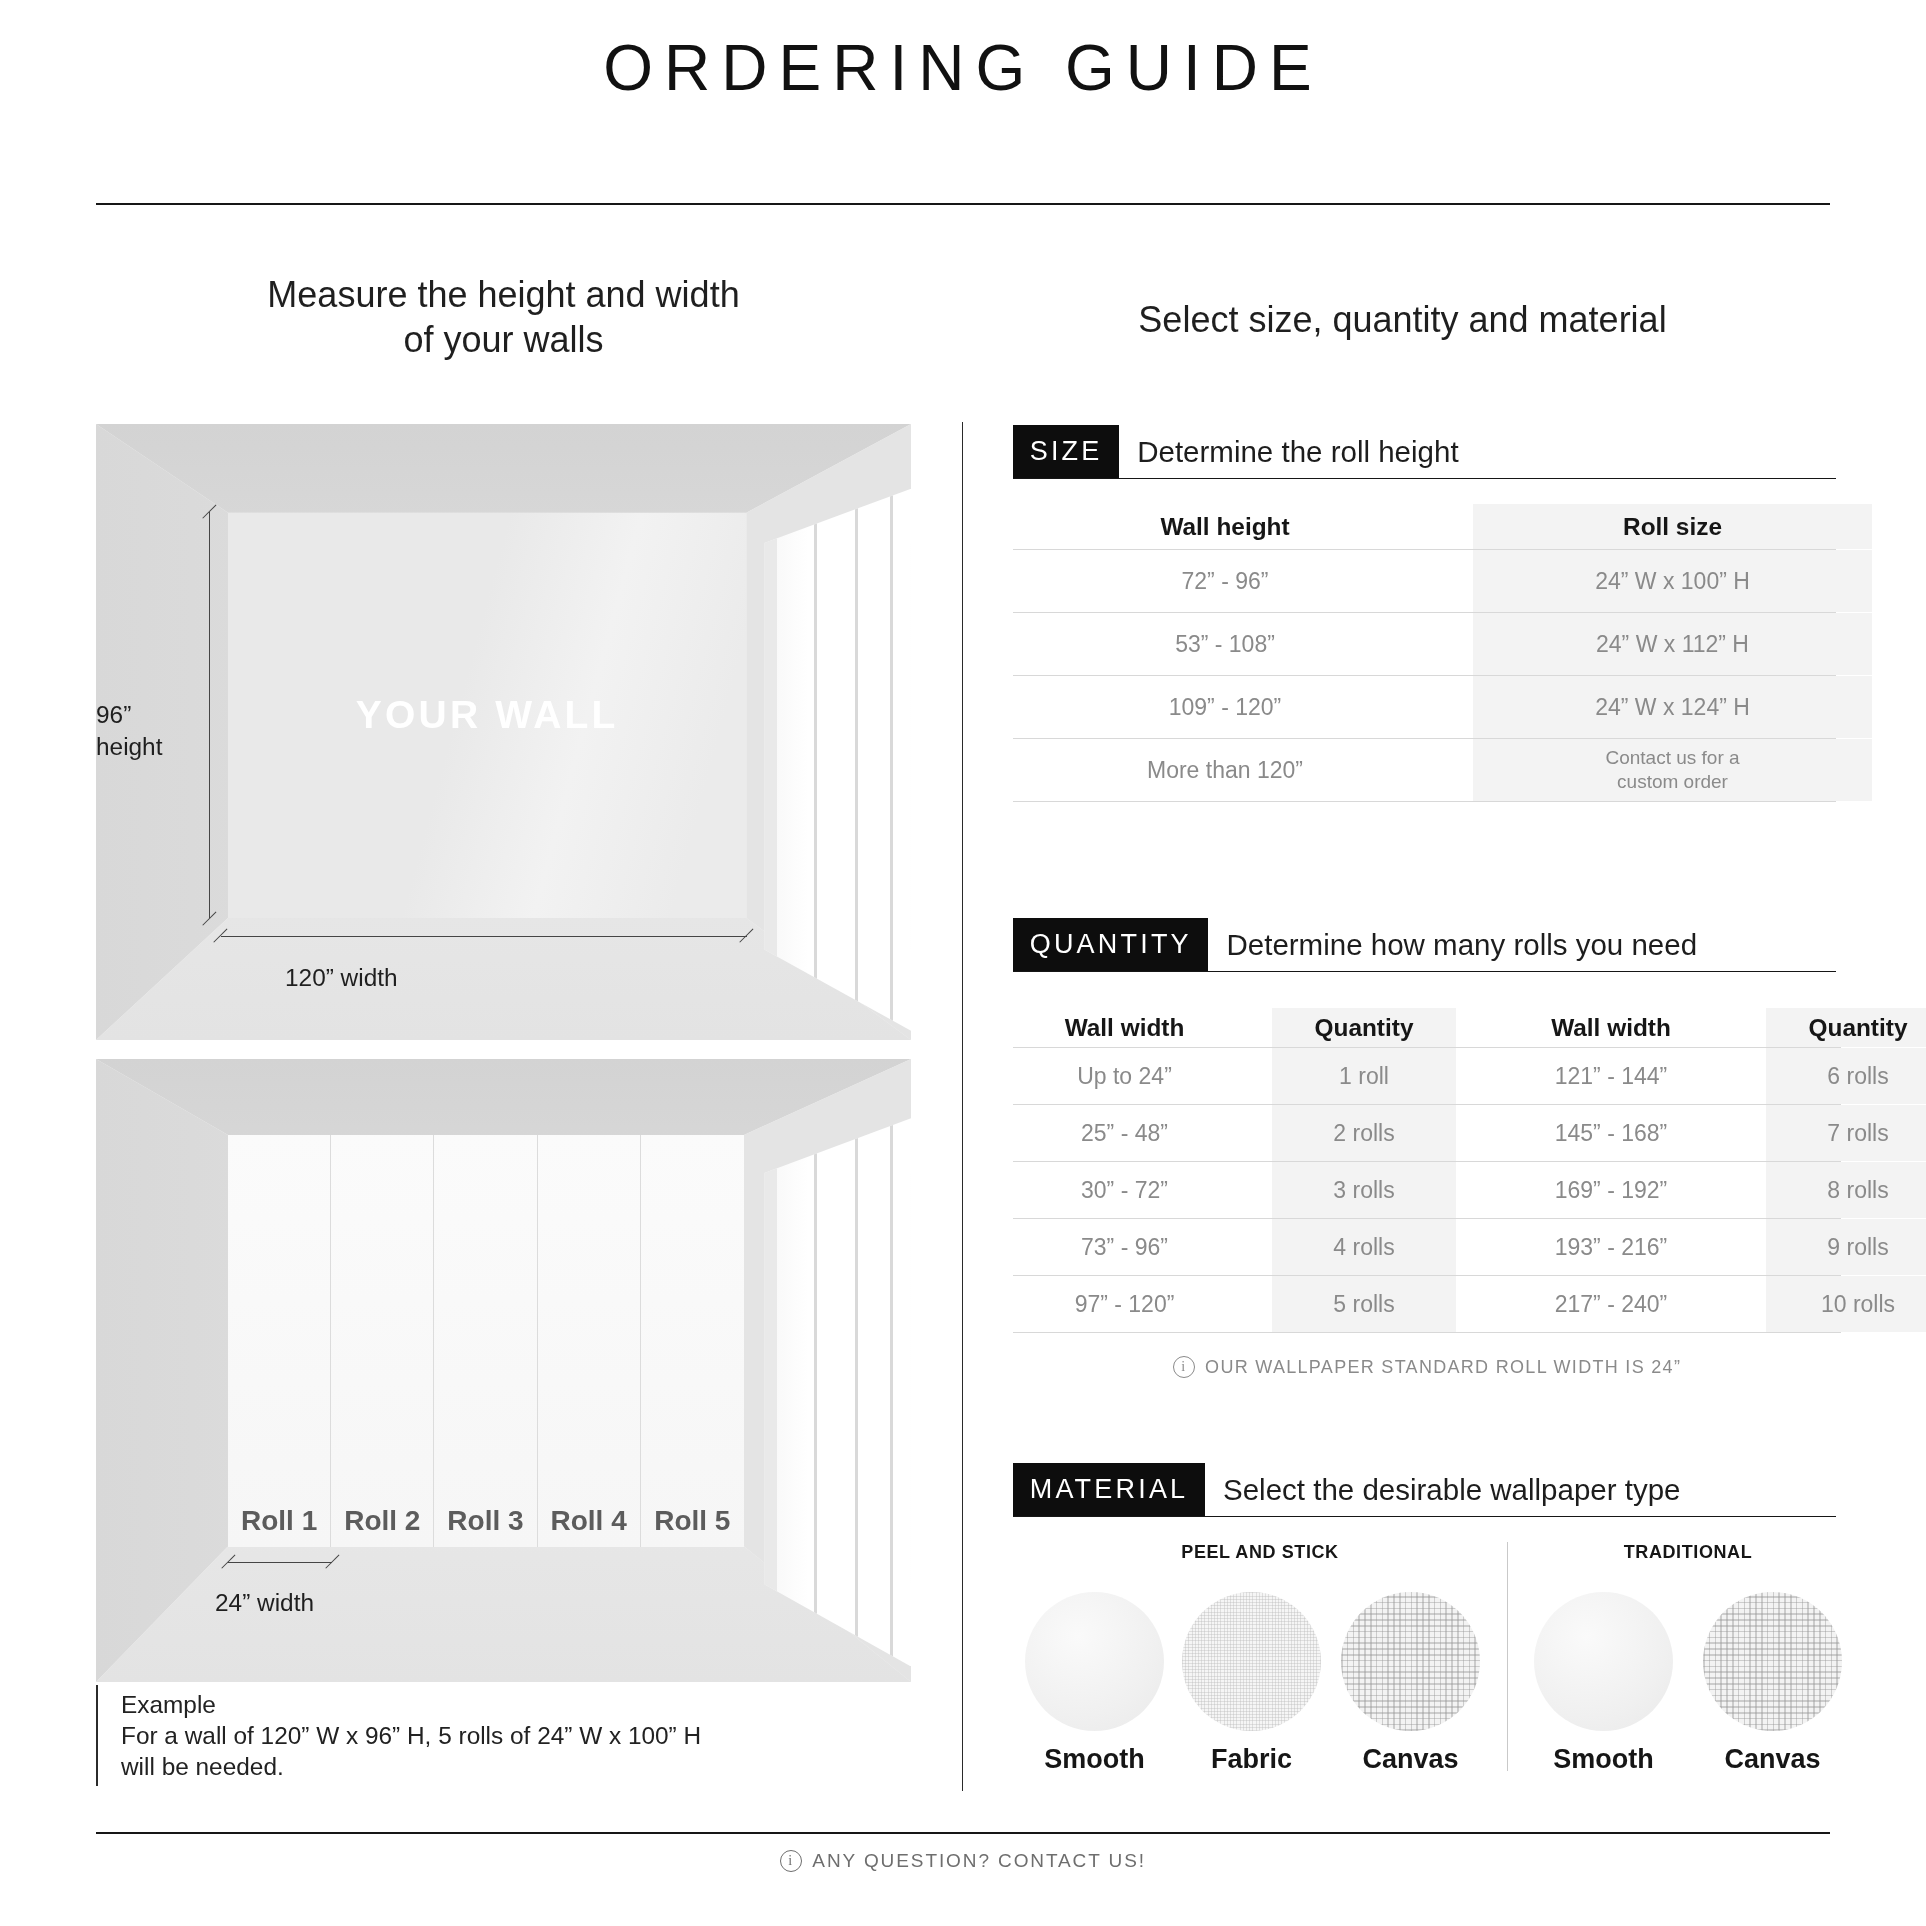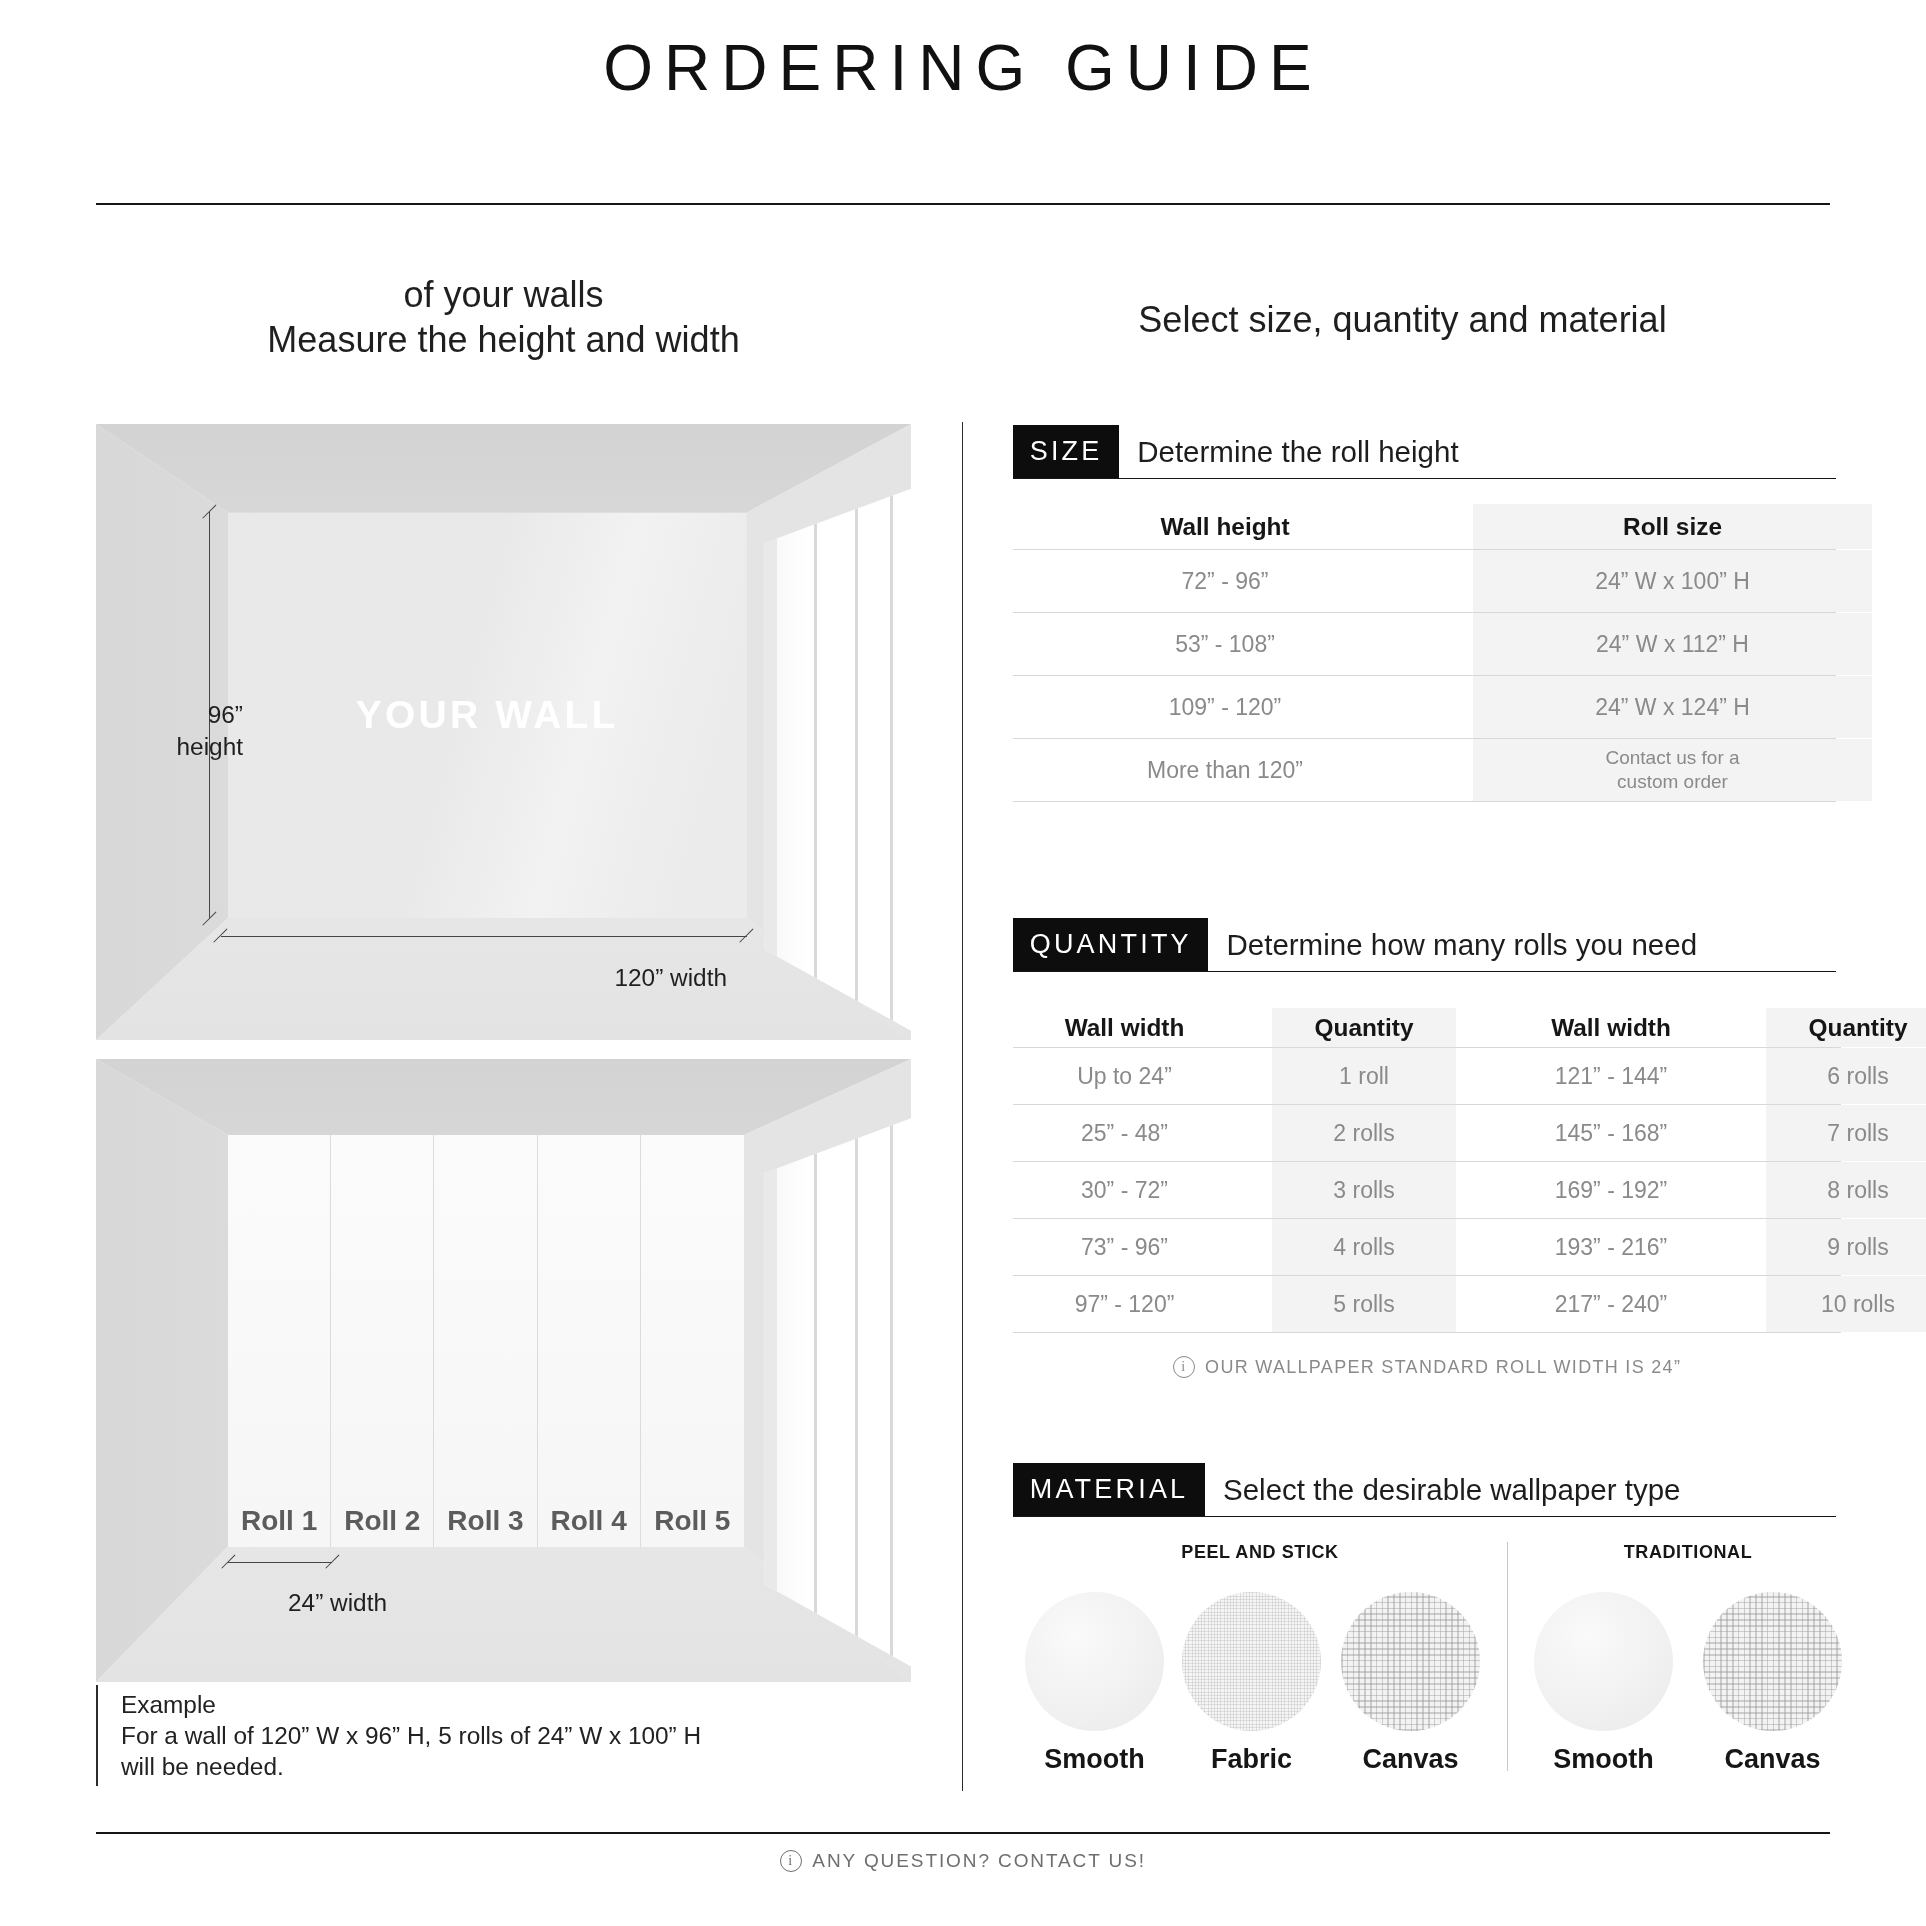--- a/index.html
+++ b/index.html
@@ -47,21 +47,21 @@
   .panels{position:absolute;left:16.2%;top:12.2%;width:63.3%;height:66.1%;
           display:grid;grid-template-columns:repeat(5,1fr);background:#fafafa;}
   .panel{background:linear-gradient(to bottom,#fbfbfb,#f6f6f6);
          display:flex;align-items:flex-end;justify-content:center;padding-bottom:10.3px;box-sizing:border-box;}
   .panel:not(:last-child){border-right:1.3px solid #dcdcdc;}
   .roll-label{font-size:28px;color:#5c5c5c;font-weight:bold;}
 
   
   .dim-line{position:absolute;background:#454545;}
   .tick{position:absolute;width:19px;height:1.3px;background:#454545;transform:rotate(-45deg);}
-  .dim-label{position:absolute;font-size:24.4px;color:#1f1f1f;text-align:right;line-height:32px;padding-left:44px;}
+  .dim-label{position:absolute;font-size:24.4px;color:#1f1f1f;text-align:left;line-height:32px;}
 
   
   .example{position:absolute;left:96px;top:1685px;width:815px;border-left:2.6px solid #2b2b2b;
            padding:3.9px 0 3.9px 23px;box-sizing:border-box;font-size:24.4px;line-height:31px;color:#222;}
 
   
   .section-head{position:absolute;left:1013px;width:823px;height:53px;display:flex;align-items:center;
                 border-bottom:1.9px solid #161616;box-sizing:content-box;}
   .tag{background:#0d0d0d;color:#ffffff;font-size:27px;letter-spacing:3.2px;height:53px;
        display:flex;align-items:center;padding:0 16.7px;}
@@ -114,22 +114,22 @@
 </style>
 </head>
 <body>
 
 <div class="page">
 
   <div class="title">ORDERING GUIDE</div>
   <div class="rule" style="top:203px;"></div>
 
   <div class="col-heading left-heading">
+    <div>Measure the height and width</div>
     <div>of your walls</div>
-    <div>Measure the height and width</div>
   </div>
 
   <div class="room room1">
     <div class="shape ceiling"></div>
     <div class="shape lwall"></div>
     <div class="shape rwall"></div>
     <div class="shape floor"></div>
     <div class="bwall">
       <span class="yourwall">YOUR WALL</span>
     </div>

